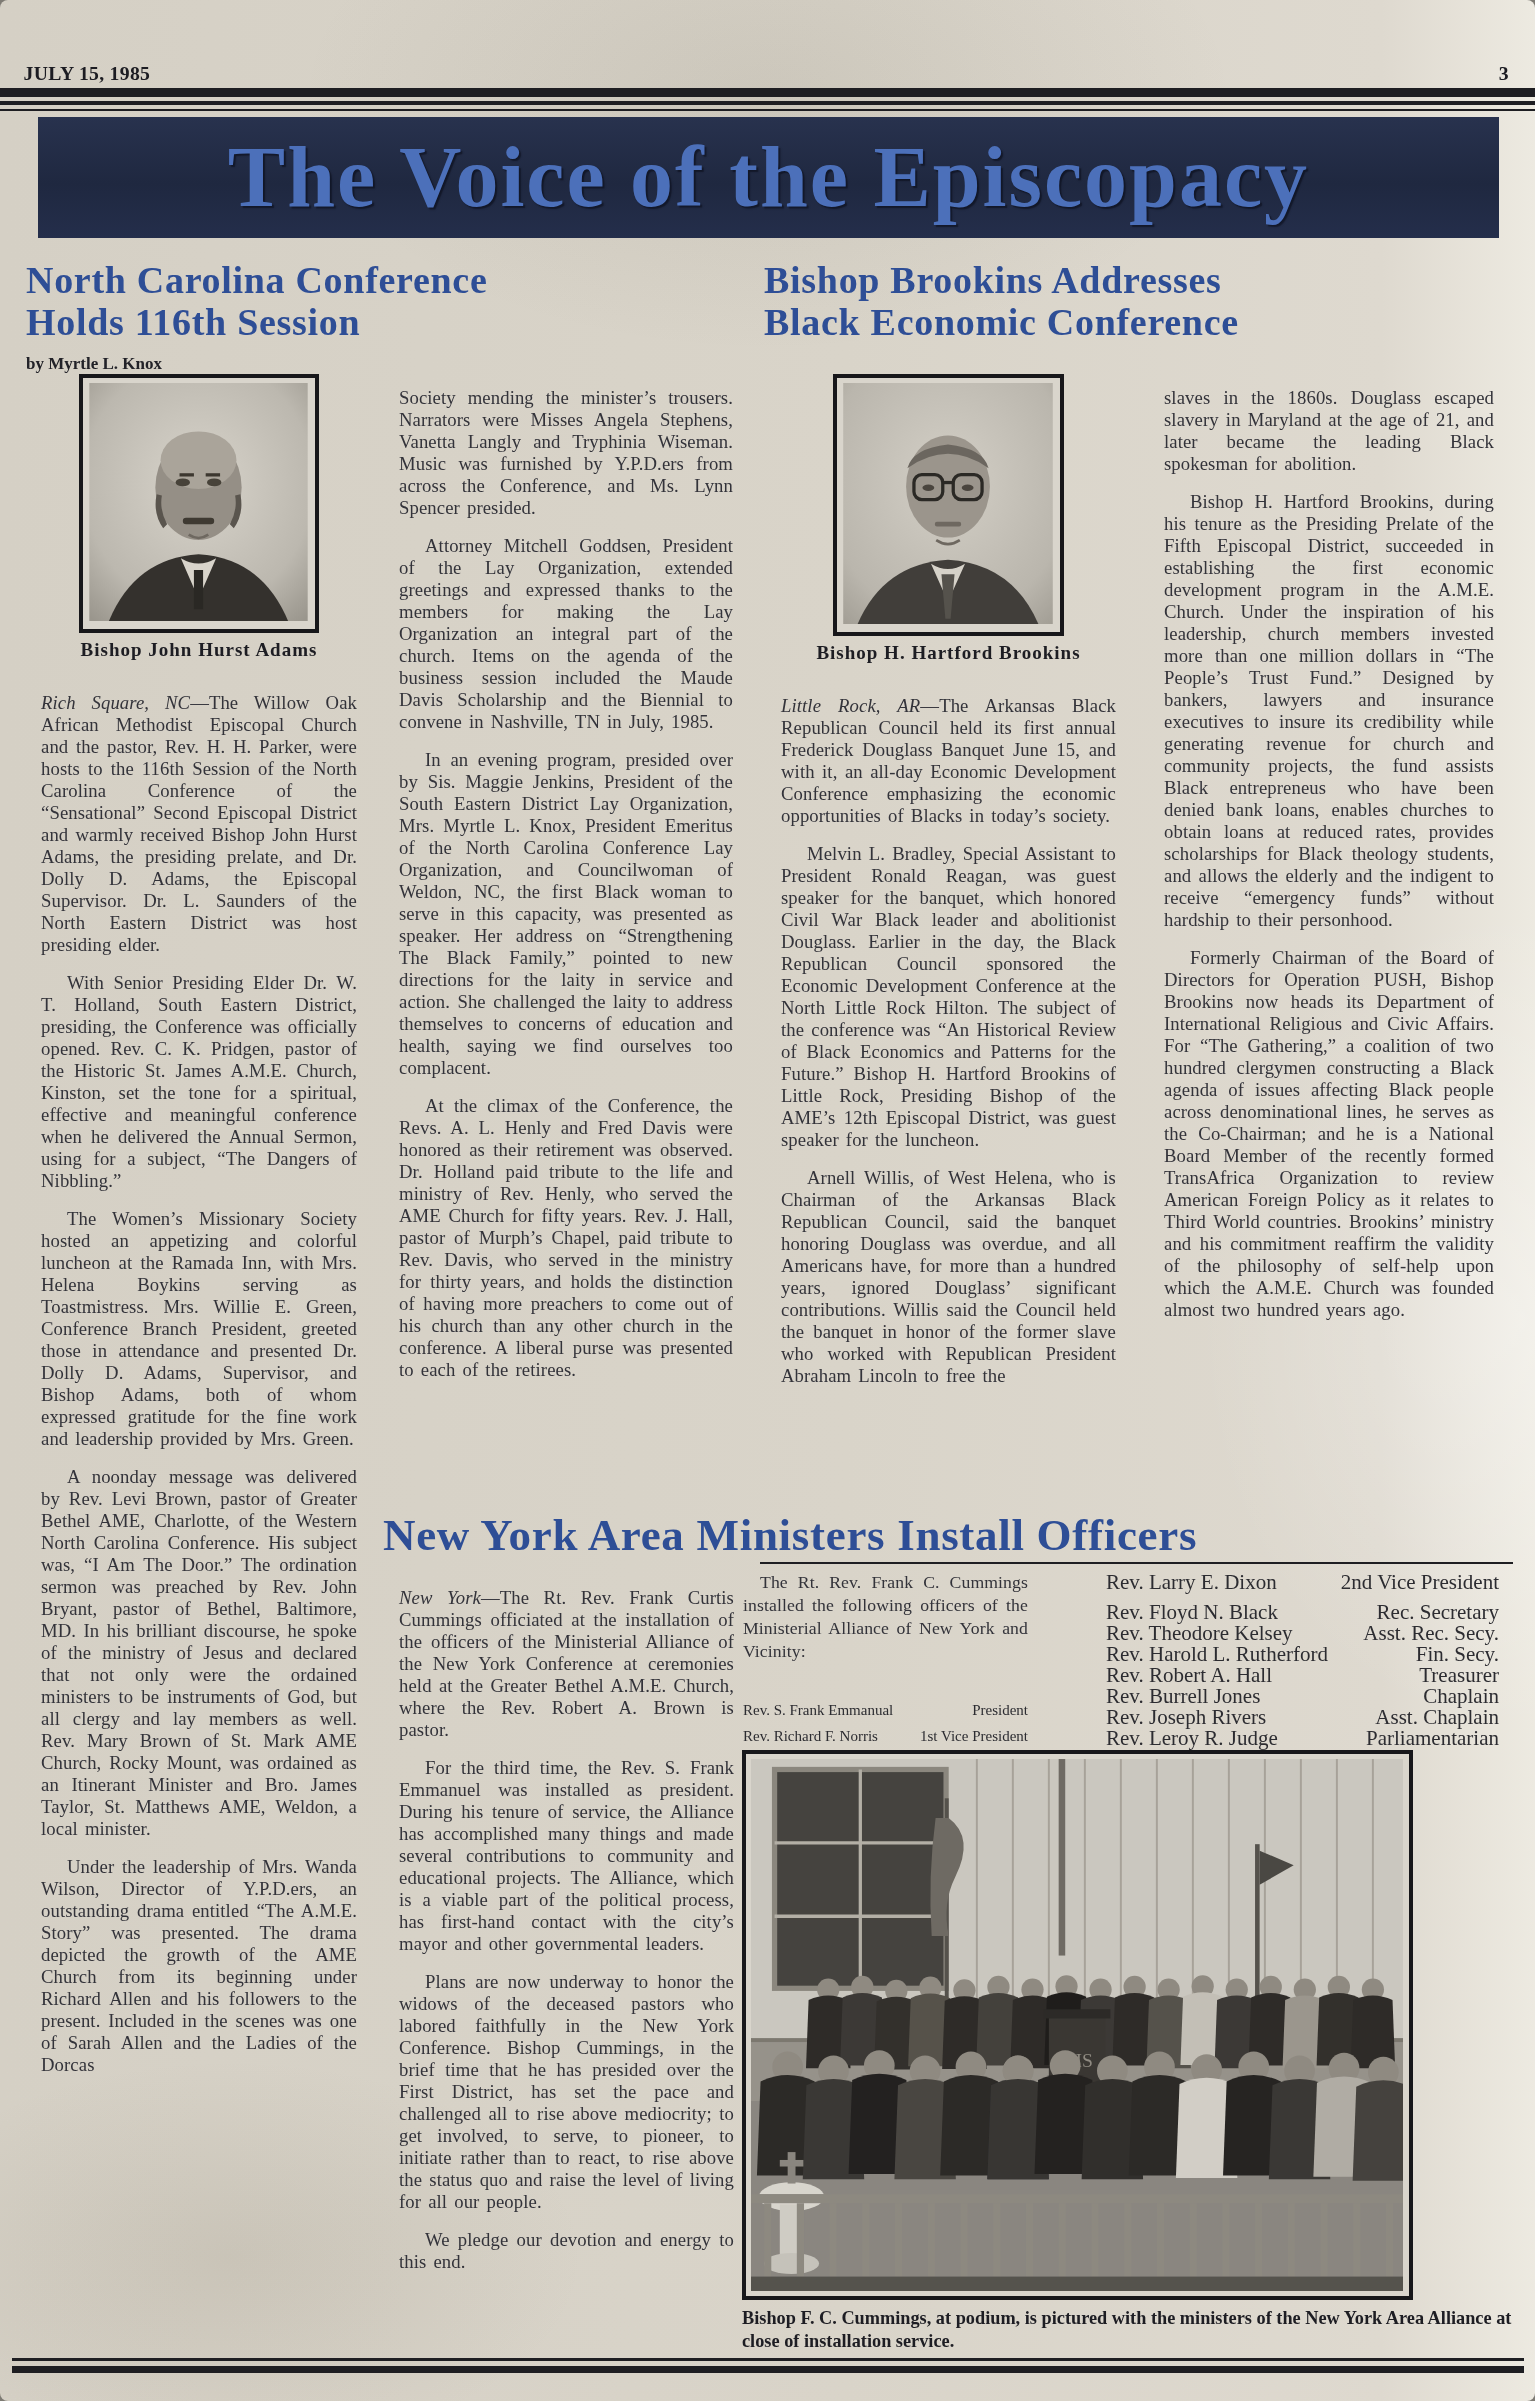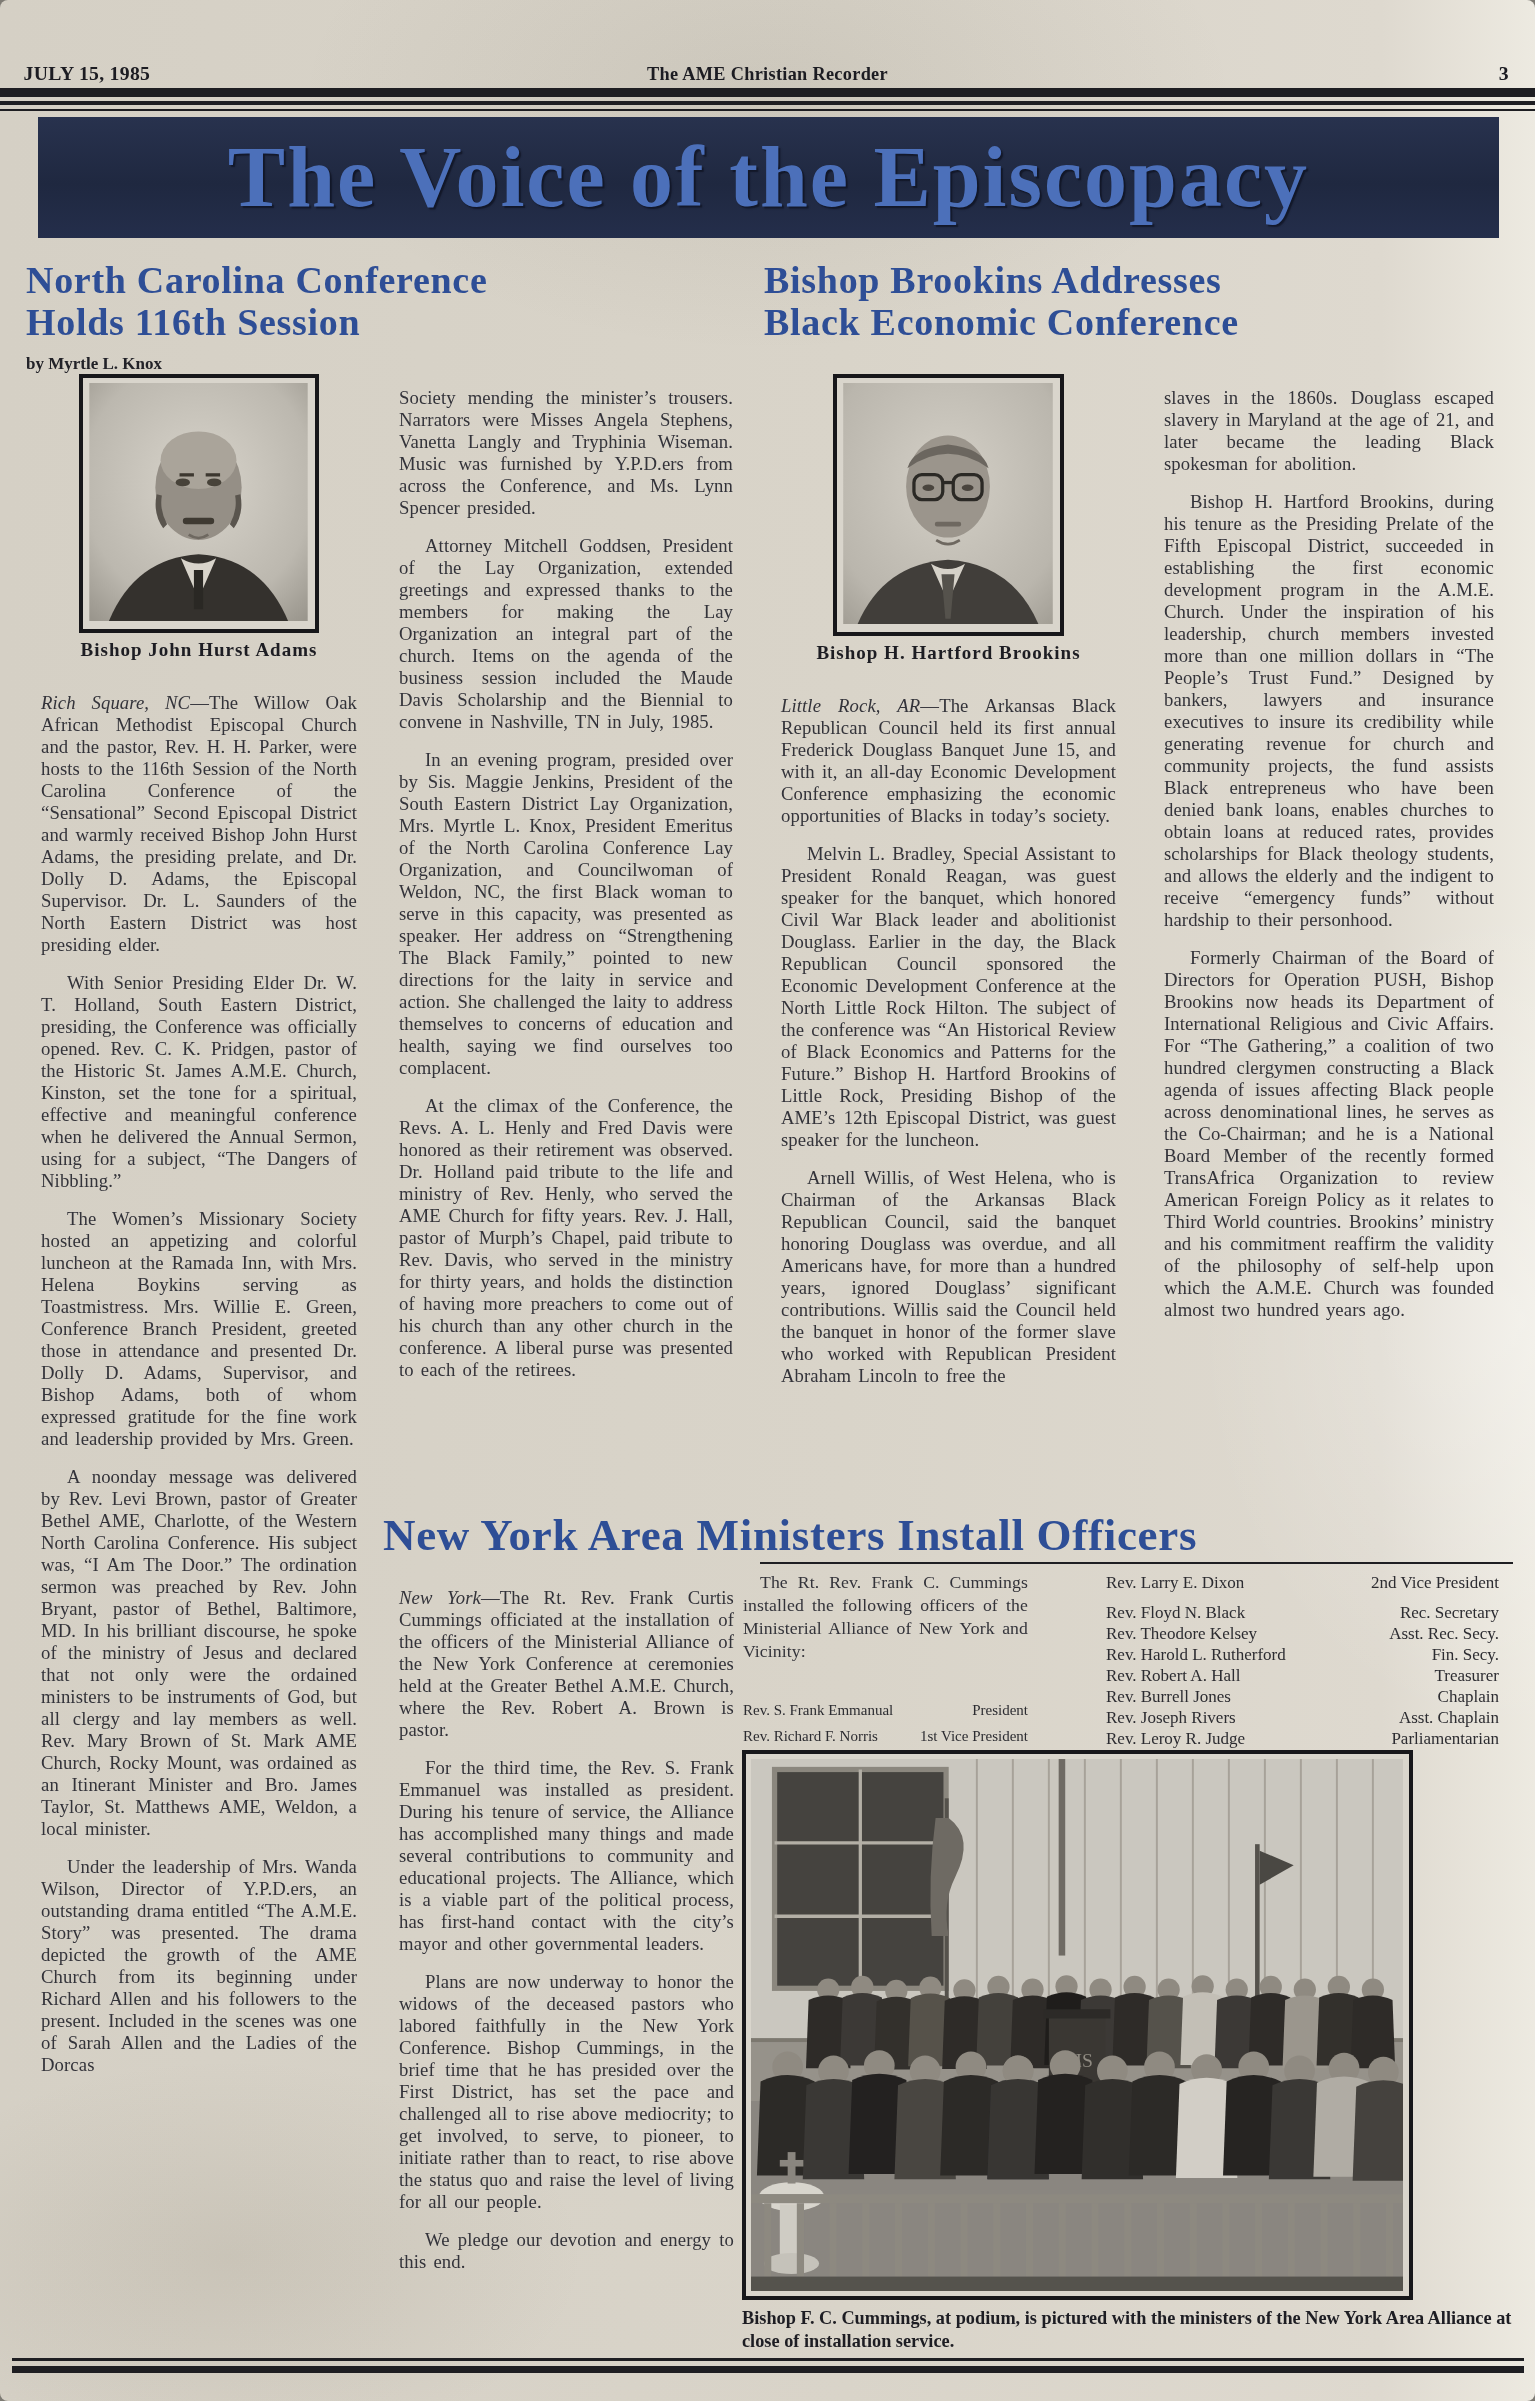--- a/index.html
+++ b/index.html
@@ -36,30 +36,29 @@
   .para{margin:16px;text-indent:26px;word-spacing:2.3px;letter-spacing:0.1px;}
   .para.flush{text-indent:0;}
   .dateline{font-style:italic;}
   
   .photo-frame{border:4.6px solid #17171a;background:#d9d5cc;padding:5.9px;box-sizing:border-box;}
   .photo-frame svg{display:block;}
   .caption{font-weight:bold;text-align:center;font-size:19px;color:#1d1d23;letter-spacing:1px;}
   
   .officer-row{display:flex;justify-content:space-between;white-space:nowrap;}
   .off-b{font-size:15px;line-height:26px;}
-  .off-c{font-size:17px;line-height:21px;}
+  .off-c{font-size:21px;line-height:21px;}
   .cap-ny{font-weight:bold;font-size:18.3px;line-height:23px;color:#1d1d23;text-align:left;}
 </style>
 </head>
 <body>
 
 <div id="page">
 
   <div class="abs mast" style="left:23.6px;top:62px;">JULY 15, 1985</div>
-  <div class="abs mast" style="left:0;top:64px;width:1535px;text-align:center;font-size:18.3px;">The AME Christian Recorder</div>
   <div class="abs mast" style="right:26px;top:62px;">3</div>
 
   <div class="abs rule" style="left:0;top:88px;width:1535px;height:9.2px;"></div>
   <div class="abs rule" style="left:0;top:101px;width:1535px;height:3.9px;"></div>
   <div class="abs rule" style="left:0;top:109px;width:1535px;height:2px;"></div>
 
   <div class="abs banner">The Voice of the Episcopacy</div>
 
   <div class="abs headline" style="left:26px;top:259px;width:714px;">
     <div>North Carolina Conference</div>

